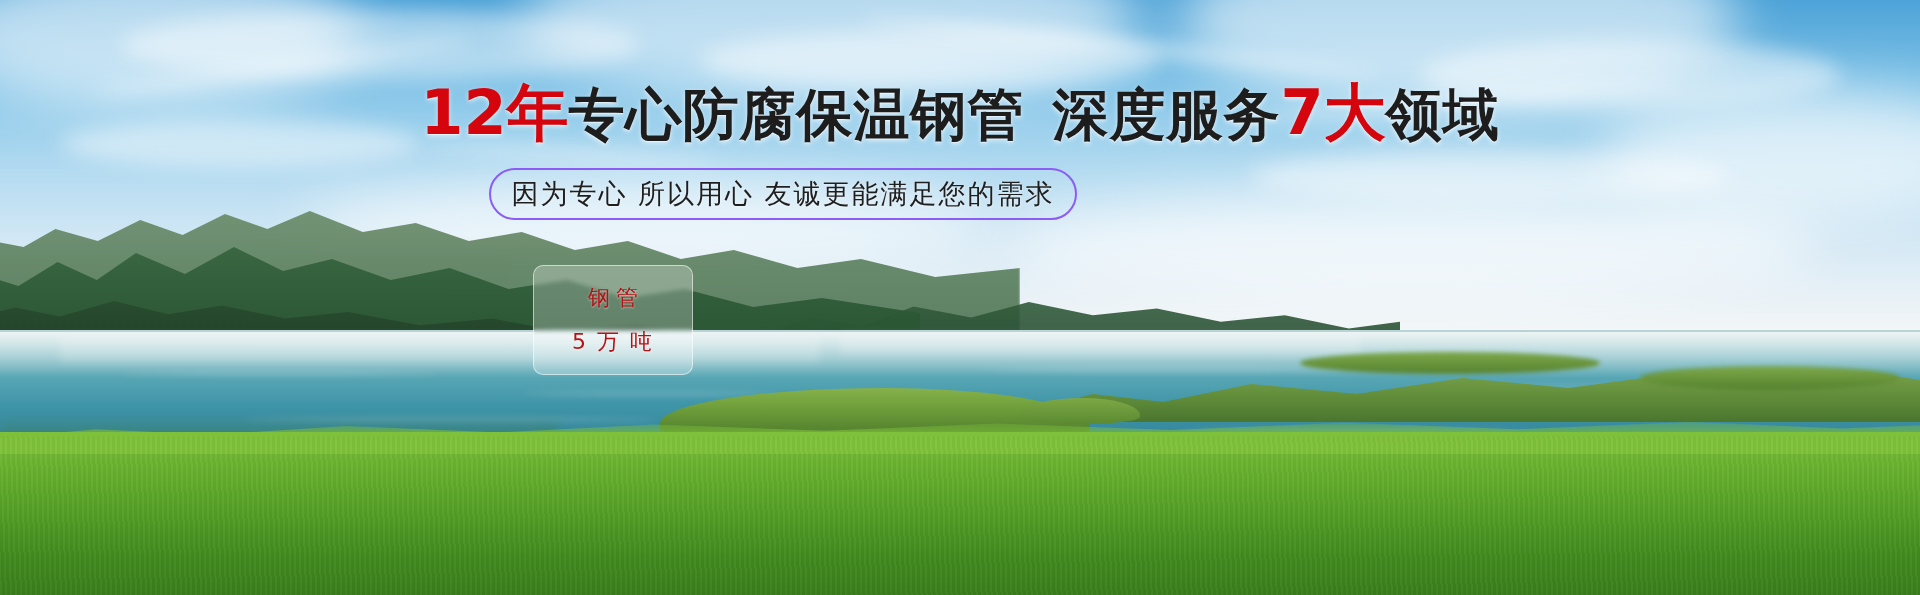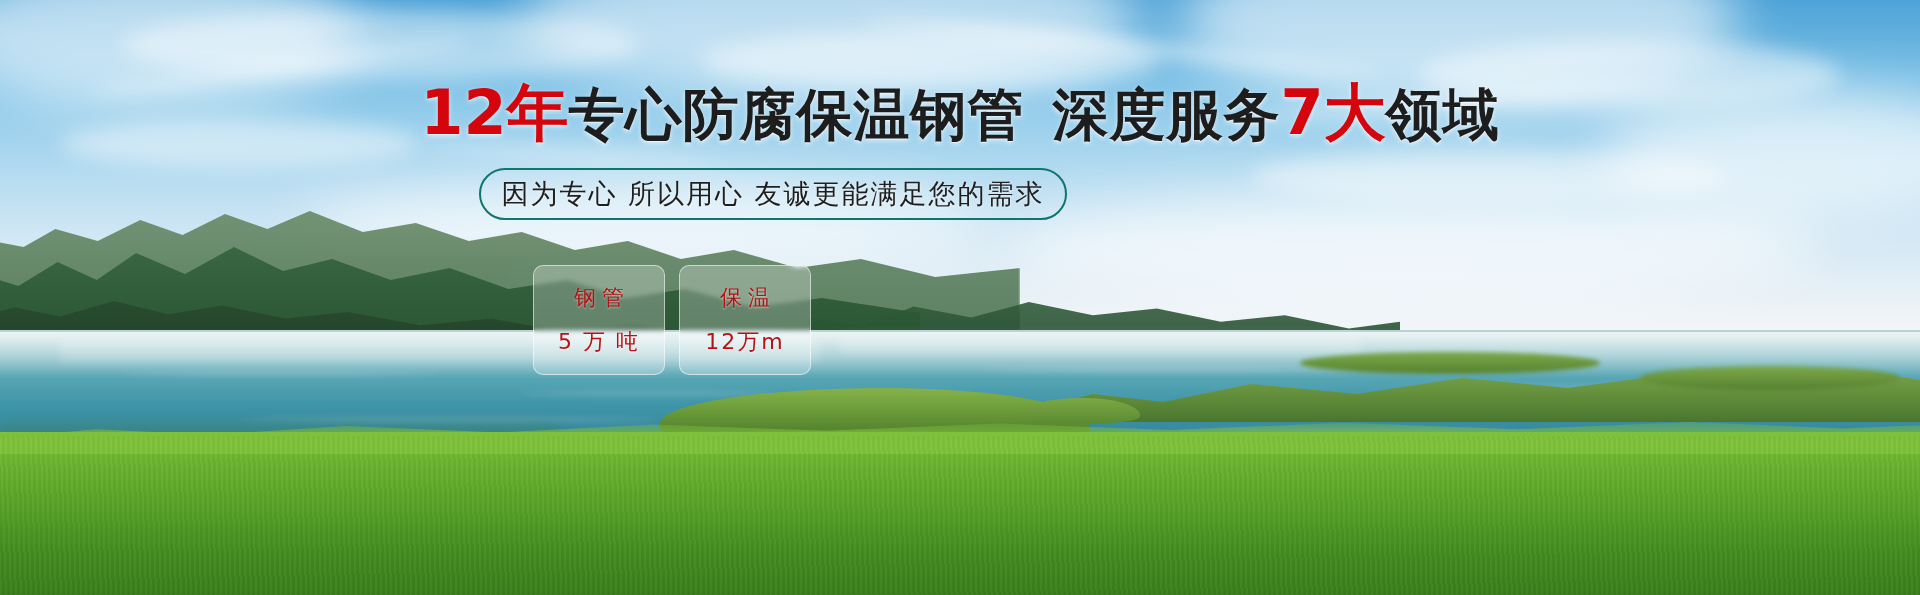--- a/index.html
+++ b/index.html
@@ -214,41 +214,41 @@
   .hl-red {
     color:#d4050d;
     font-size:62px;
     letter-spacing:0px;
   }
   .hl-gap { display:inline-block; width:28px; }
 
   
   .subtitle-pill {
     position:absolute;
-    left:479px; top:168px;
+    left:489px; top:168px;
     width:588px; height:52px;
-    border:2px solid #0f766e;
+    border:2px solid #8b5cf6;
     border-radius:26px;
     display:flex; align-items:center; justify-content:center;
     color:#1f1f1f;
     font-size:27px;
     letter-spacing:2px;
     white-space:nowrap;
     text-shadow:0 1px 3px rgba(255,255,255,0.6);
   }
 
   
   .stats {
     position:absolute;
     left:533px; top:265px;
     display:flex;
     gap:14px;
   }
   .stat-box {
-    width:132px; height:110px;
+    width:160px; height:110px;
     border-radius:10px;
     background:rgba(255,255,255,0.26);
     border:1px solid rgba(255,255,255,0.55);
     backdrop-filter:blur(2px);
     display:flex; flex-direction:column;
     align-items:center; justify-content:center;
     gap:14px;
   }
   .stat-label {
     color:#b51216;
@@ -332,20 +332,16 @@
   </div>
 
   <div class="stats">
 
     <div class="stat-box">
       <div class="stat-label">钢管</div>
       <div class="stat-value"><span>5 万 吨</span></div>
     </div>
 
 
-    <div class="stat-box">
-      <div class="stat-label">保温</div>
-      <div class="stat-value"><span>12万m</span></div>
-    </div>
 
   </div>
 
 </div>
 
 </body></html>

